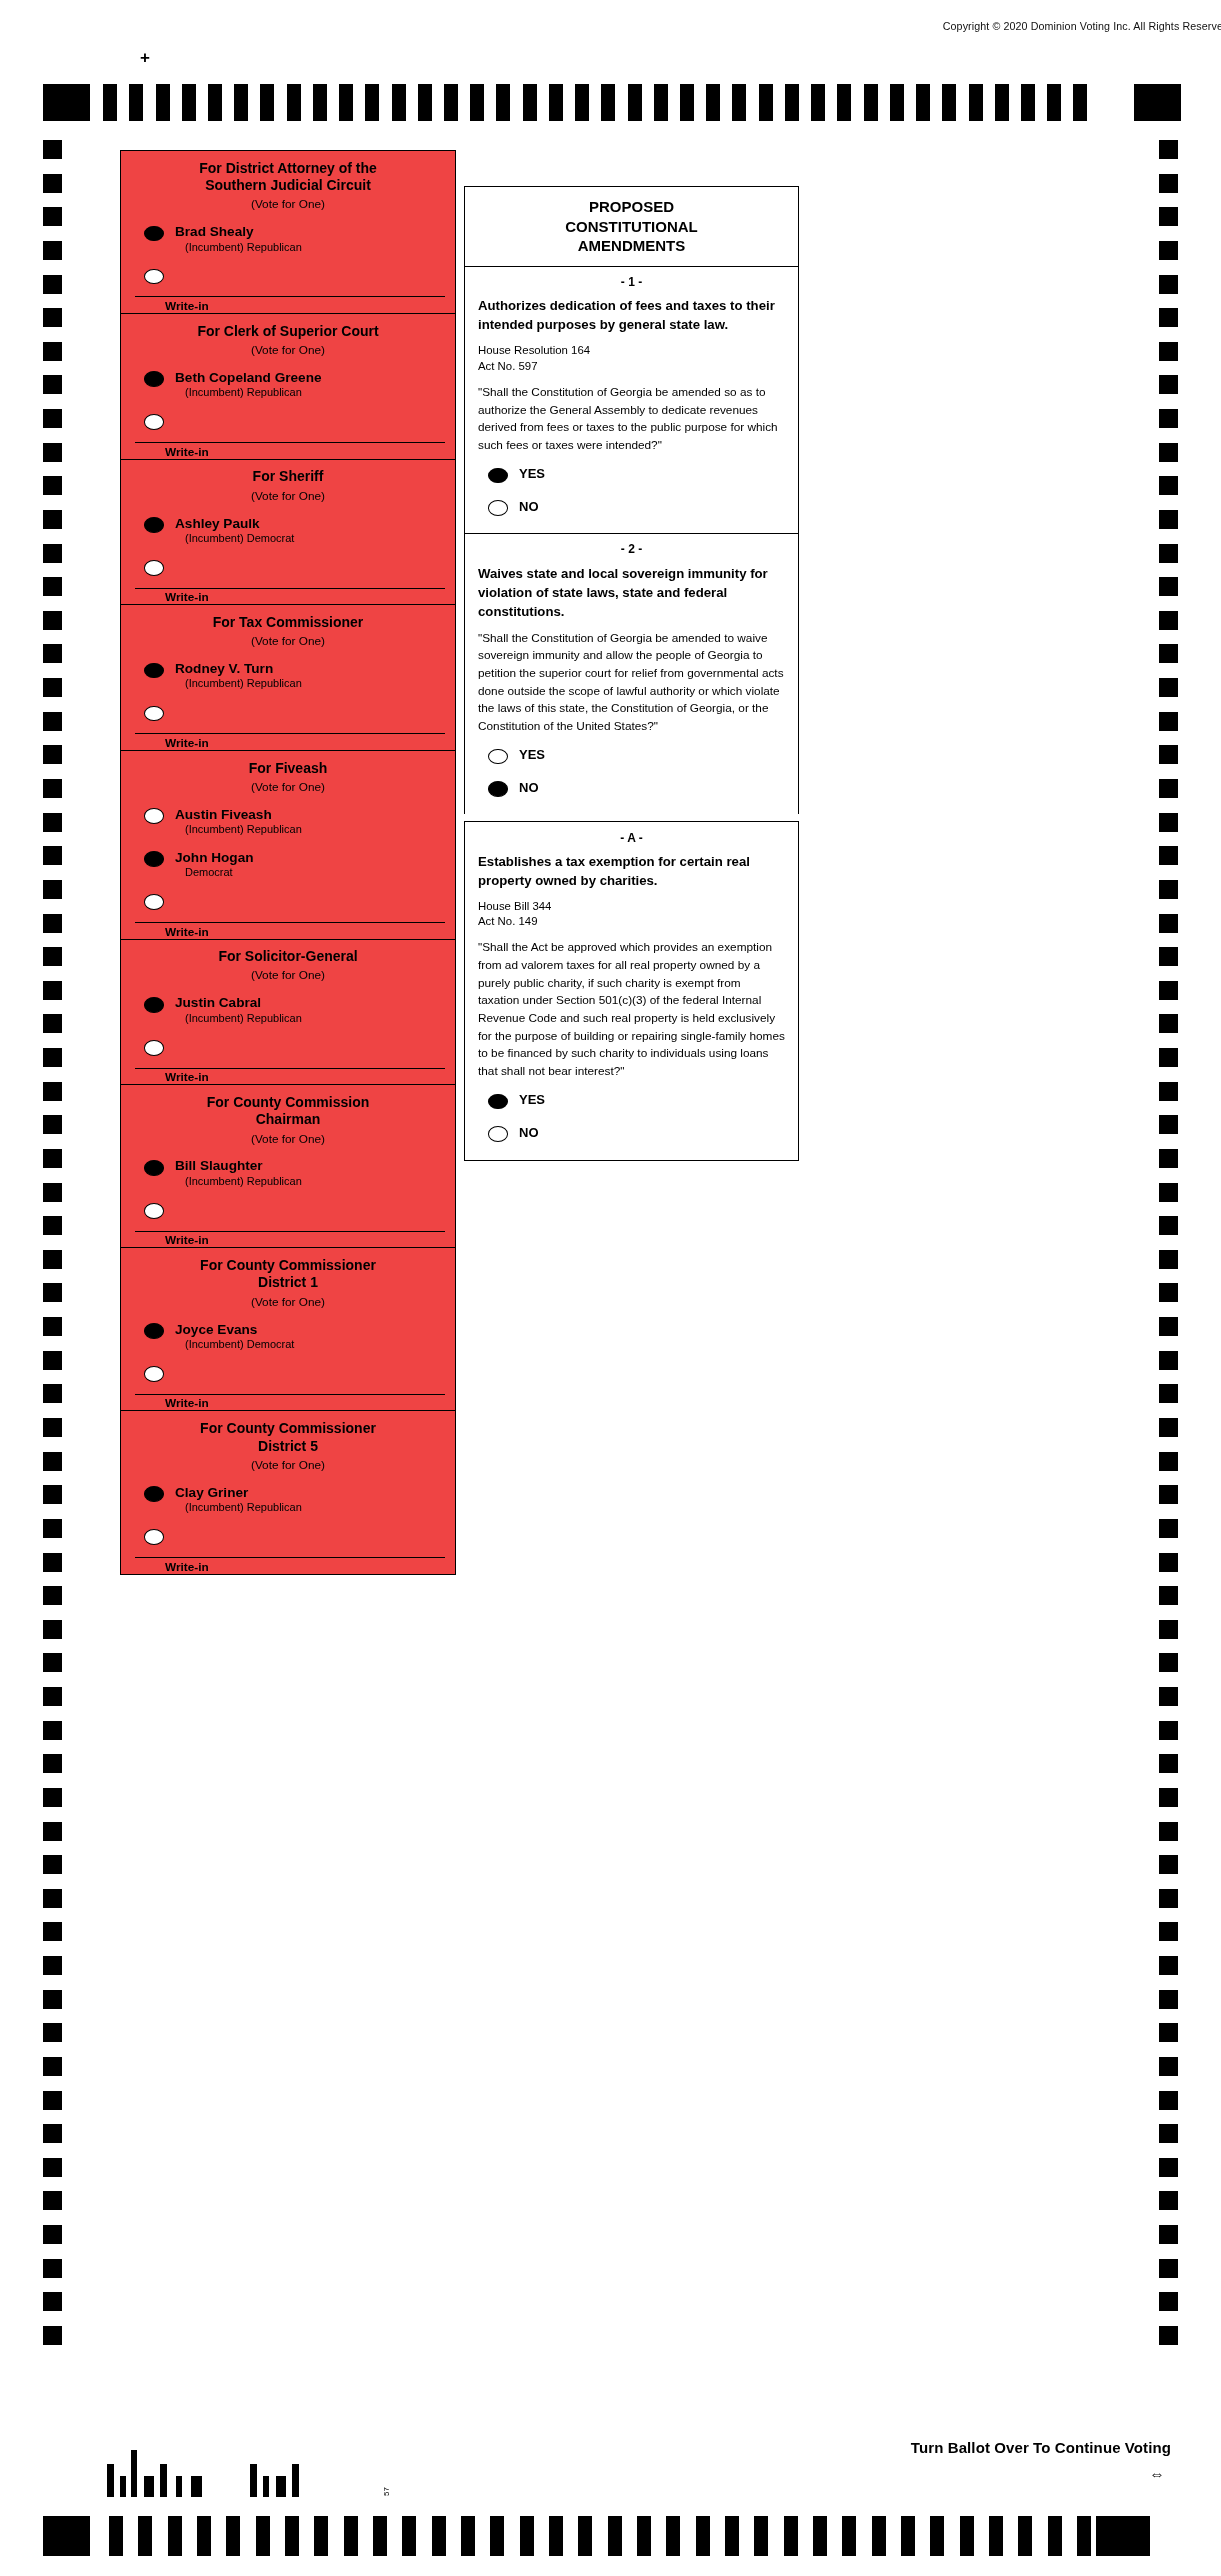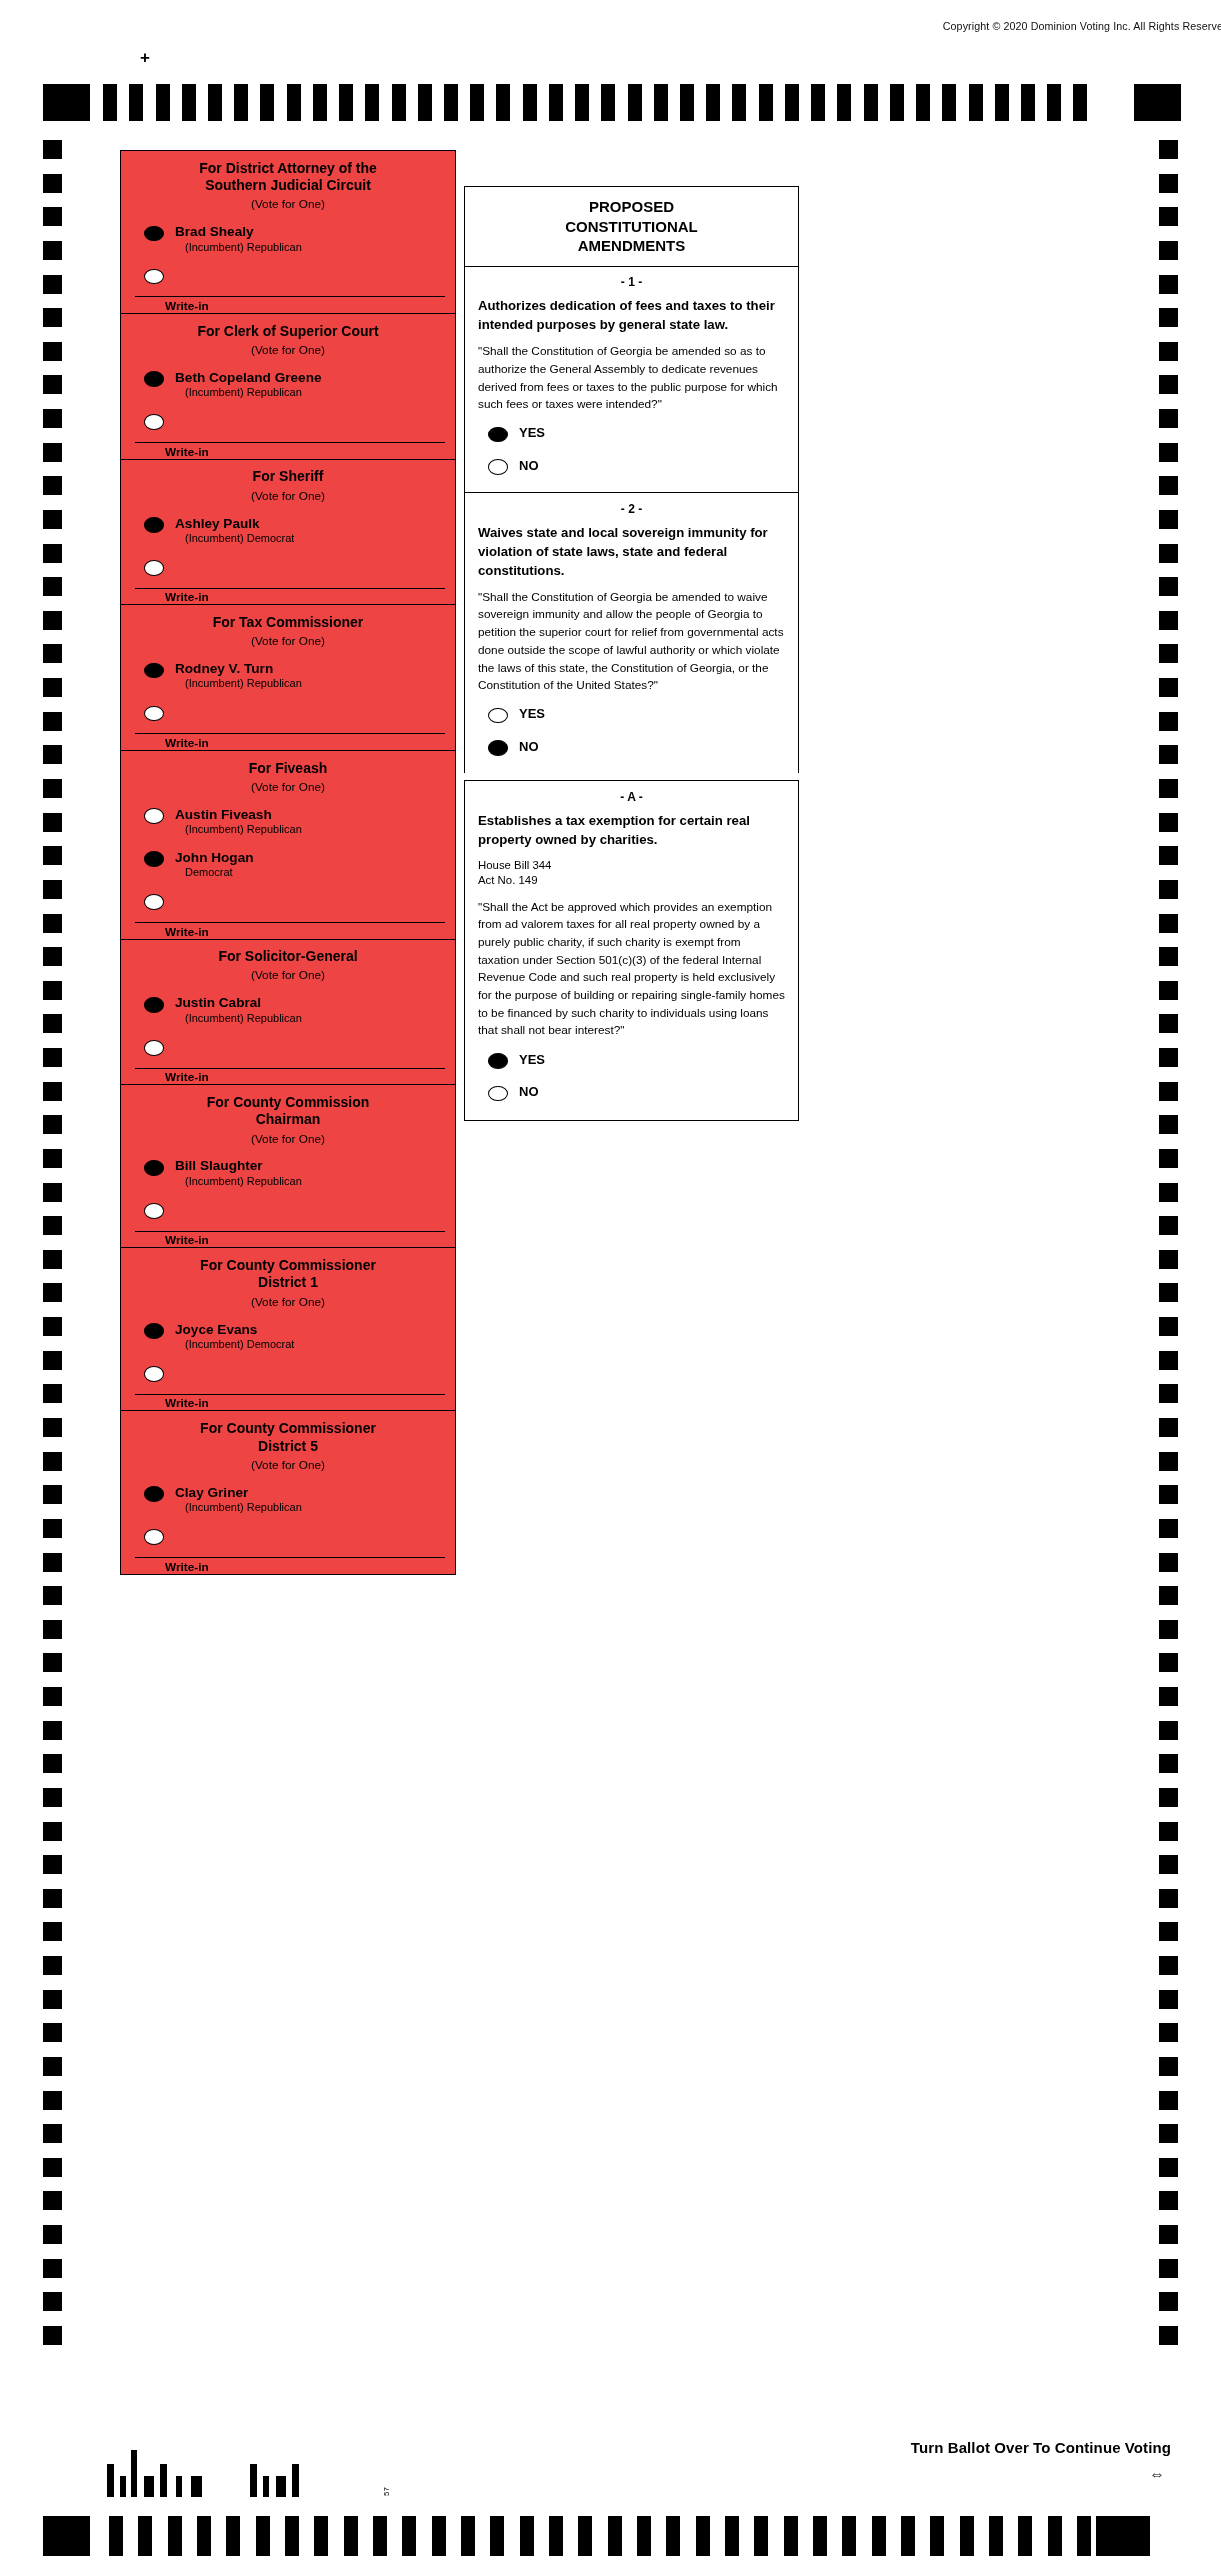--- a/index.html
+++ b/index.html
@@ -625,20 +625,21 @@
         </div>
       </div>
     </div>
 
   <div class="col col-right" id="col-right">
       <div class="qsec">
         <div class="q-header">PROPOSED<br>CONSTITUTIONAL<br>AMENDMENTS</div>
         <div>
           <div class="q-num">- 1 -</div>
           <div class="q-title">Authorizes dedication of fees and taxes to their intended purposes by general state law.</div>
+          <div class="q-ref">House Resolution 164<br>Act No. 597</div>
           <div class="q-body">"Shall the Constitution of Georgia be amended so as to authorize the General Assembly to dedicate revenues derived from fees or taxes to the public purpose for which such fees or taxes were intended?"</div>
           <div class="q-choice"><span class="oval filled"></span><span class="lbl">YES</span></div>
           <div class="q-choice"><span class="oval"></span><span class="lbl">NO</span></div>
           <div class="q-spacer"></div>
         </div>
         <div style="border-top:1.1px solid #000">
           <div class="q-num">- 2 -</div>
           <div class="q-title">Waives state and local sovereign immunity for violation of state laws, state and federal constitutions.</div>
           <div class="q-body">"Shall the Constitution of Georgia be amended to waive sovereign immunity and allow the people of Georgia to petition the superior court for relief from governmental acts done outside the scope of lawful authority or which violate the laws of this state, the Constitution of Georgia, or the Constitution of the United States?"</div>
           <div class="q-choice"><span class="oval"></span><span class="lbl">YES</span></div>

